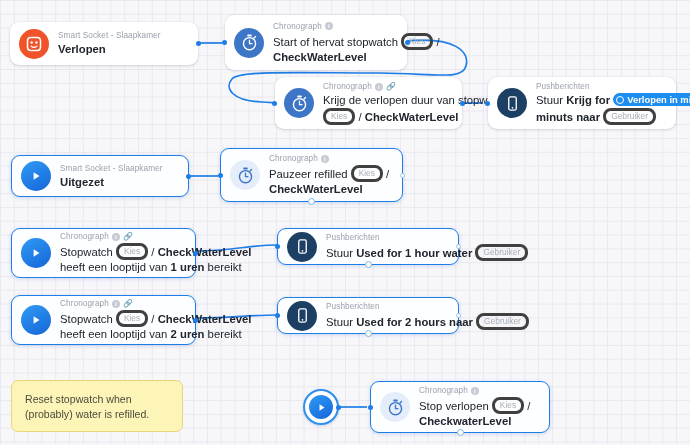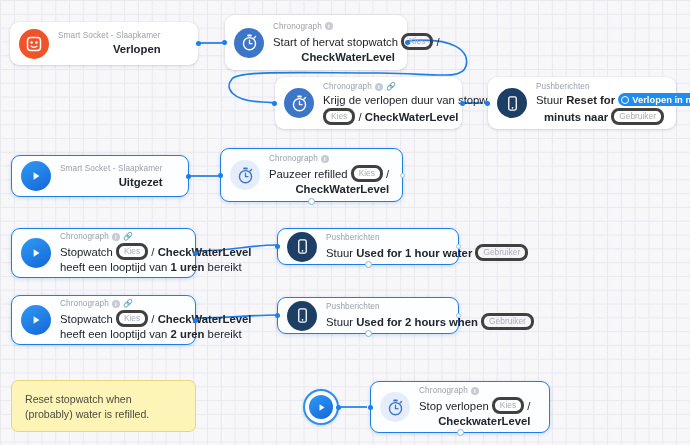--- a/index.html
+++ b/index.html
@@ -40,21 +40,21 @@
     display: flex; align-items: center; justify-content: center;
     margin-right: 9px;
   }
   .ico svg { display: block; }
   .ico-orange { background: #f0522a; }
   .ico-blue   { background: #3e76c7; }
   .ico-paleblue { background: #e4edf9; }
   .ico-play   { background: linear-gradient(150deg,#2f9bf5,#1565d8); }
   .ico-navy   { background: #1d3f63; }
 
-  .body { min-width: 0; text-align: right; }
+  .body { min-width: 0; }
   .kicker {
     font-size: 8.2px;
     color: #9aa0ac;
     letter-spacing: .1px;
     line-height: 11px;
     display: flex; align-items: center; gap: 3px;
     margin-bottom: 1px;
   }
   .badge-i, .badge-tag {
     display: inline-flex; align-items: center; justify-content: center;
@@ -233,21 +233,21 @@
         <rect x="3" y="1" width="8" height="14" rx="1.6" fill="none" stroke="#fff" stroke-width="1.4"></rect>
         <circle cx="7" cy="12.6" r="0.9" fill="#fff"></circle>
       </svg>
     </div>
     <div class="body">
       <div class="kicker">
         <span>Pushberichten</span>
       </div>
       <div class="title">
         <span>Stuur</span>
-        <span class="b">Reset for</span>
+        <span class="b">Krijg for</span>
         <span class="pill-blue"><span class="dot"></span><span>Verlopen in minuten</span></span><br>
         <span class="b">minuts naar</span>
         <span class="pill">Gebruiker</span>
       </div>
     </div>
     <span class="port in"></span>
   </div>
 
   <div class="node sel" style="left:11px; top:155px; width:178px; height:42px;">
     <div class="ico ico-play">
@@ -374,30 +374,30 @@
         <circle cx="7" cy="12.6" r="0.9" fill="#fff"></circle>
       </svg>
     </div>
     <div class="body">
       <div class="kicker">
         <span>Pushberichten</span>
       </div>
       <div class="title">
         <span>Stuur</span>
         <span class="b">Used for 2</span>
-        <span class="b">hours when</span>
+        <span class="b">hours naar</span>
         <span class="pill">Gebruiker</span>
       </div>
     </div>
     <span class="port in"></span>
     <span class="port out hollow"></span>
     <span class="port bot"></span>
   </div>
 
-  <div class="note" style="left:11px; top:380px; width:185px; height:52px;">
+  <div class="note" style="left:11px; top:380px; width:172px; height:52px;">
     <span>Reset stopwatch when (probably) water is refilled.</span>
   </div>
 
   <div class="trigger" style="left:303px; top:389px;">
     <div class="inner">
       <svg width="11" height="11" viewBox="0 0 12 12">
           <path d="M3.8 2.4 L9.2 6 L3.8 9.6 Z" fill="#fff"></path>
         </svg>
     </div>
     <span class="port out" style="right:-4px;"></span>

